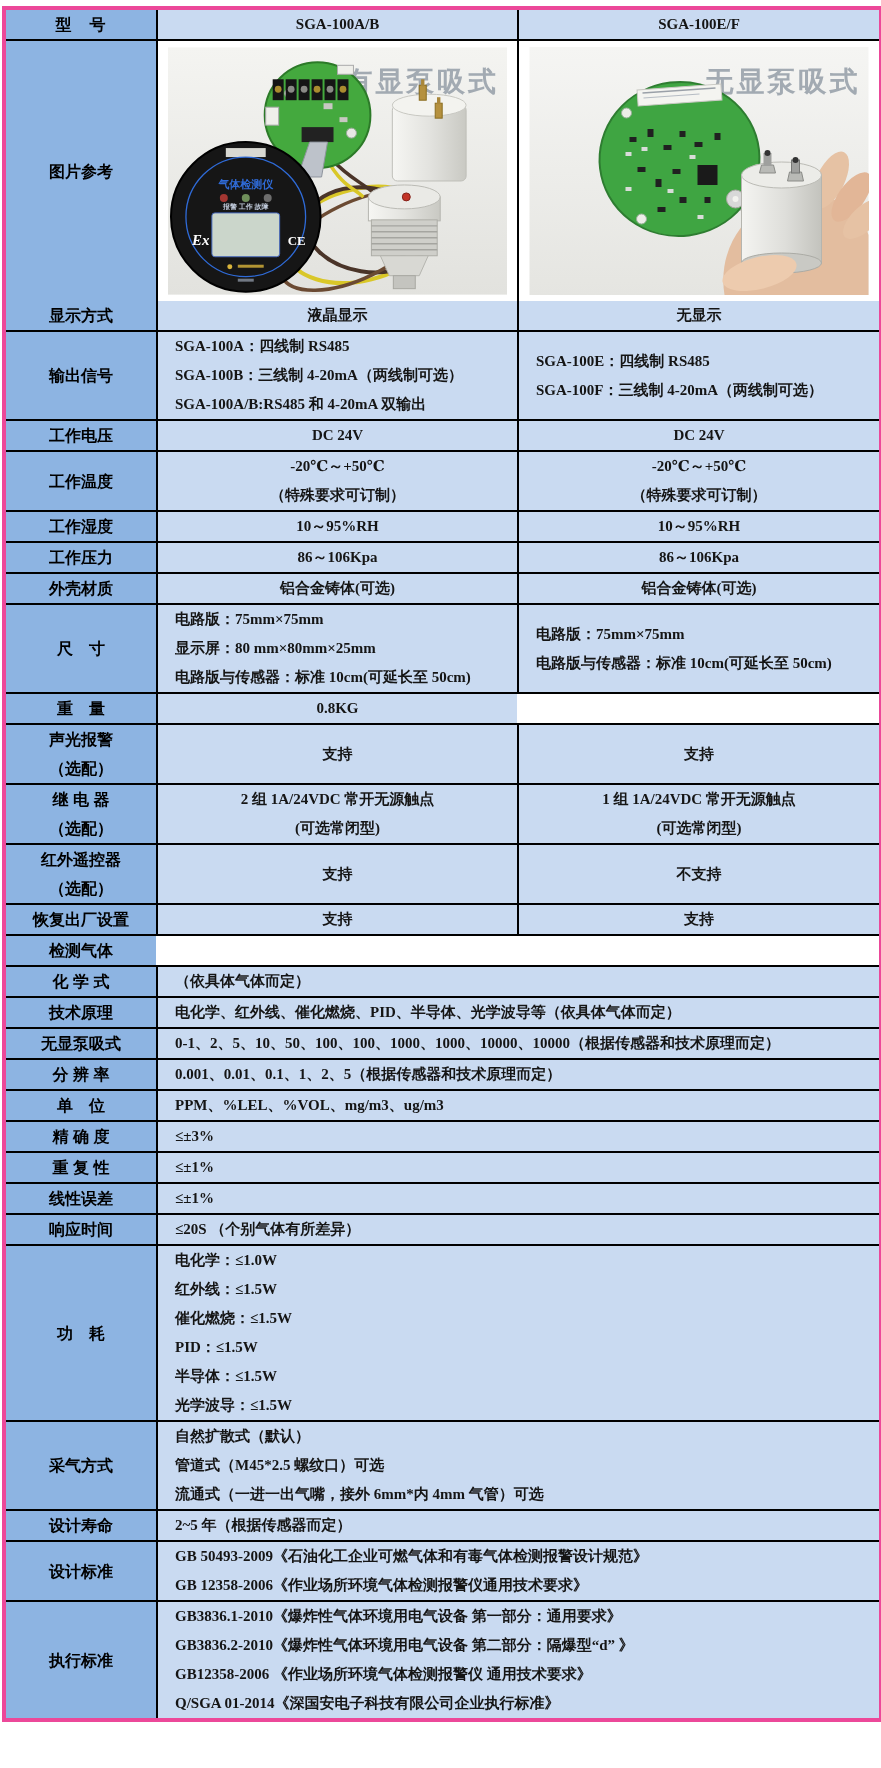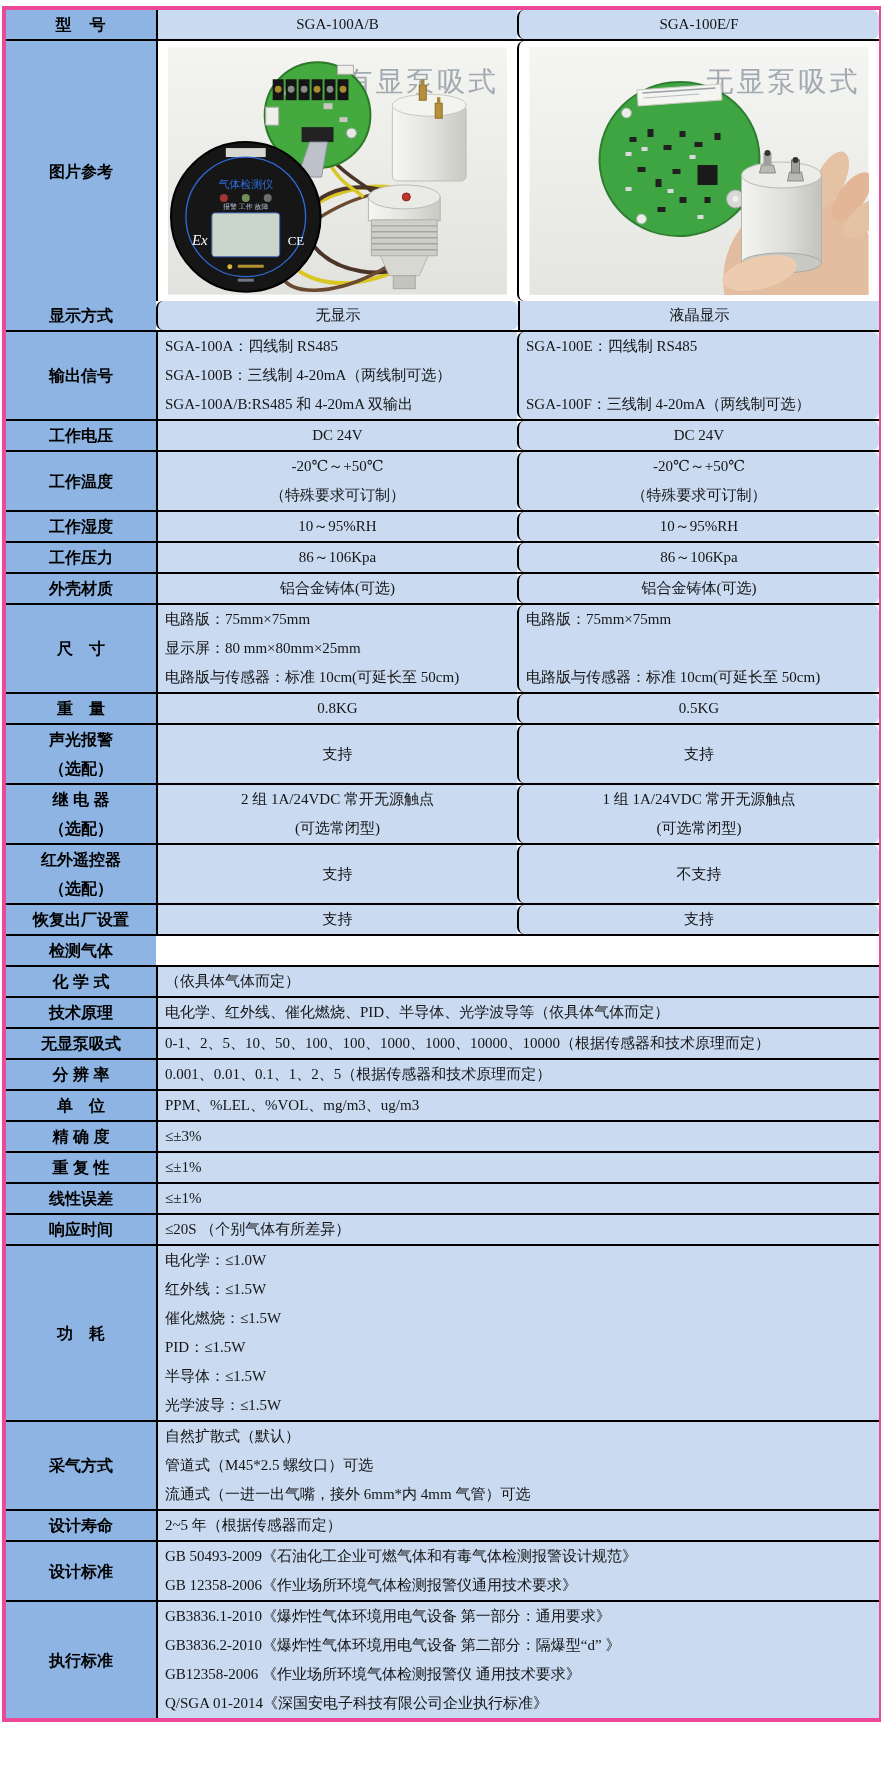--- a/index.html
+++ b/index.html
@@ -7,26 +7,26 @@
   .page{padding:6px 2px 6px 2px;}
   .tbl{width:873px;border:4px solid #ec4899;}
   .row{display:flex;border-top:2px solid #000;}
   .row:first-child{border-top:none;}
   .c{box-sizing:border-box;}
   .lab{flex:0 0 150px;width:150px;background:#8DB4E2;display:flex;flex-direction:column;
        justify-content:center;align-items:center;text-align:center;
        font-weight:bold;font-size:16px;line-height:29px;}
   .val{background:#C9DAF1;border-left:2px solid #000;display:flex;flex-direction:column;
        justify-content:center;font-size:15px;line-height:29px;
-       font-family:"Liberation Serif","DejaVu Serif",serif;color:#151515;}
+       font-family:"Liberation Serif","DejaVu Serif",serif;color:#151515;font-weight:bold;}
   .c2{flex:0 0 361px;width:361px;}
-  .c3{flex:1;border-radius:7px;}
+  .c3{flex:1;}
   .merged{flex:1;}
   .center{align-items:center;text-align:center;}
-  .left{align-items:flex-start;text-align:left;padding-left:7px;padding-right:6px;justify-content:space-between;}
+  .left{align-items:flex-start;text-align:left;padding-left:17px;padding-right:6px;}
   .hdr .val{justify-content:center;align-items:center;text-align:center;}
   .hdr .lab{letter-spacing:1px;}
   .photo-cell{background:#fff;padding:6px 10px;justify-content:center;}
   .photo-cell svg{display:block;width:100%;height:248px;}
   .ln{min-height:29px;}
 </style>
 </head>
 <body>
 
 <div class="page">
@@ -224,25 +224,25 @@
           <ellipse cx="230" cy="226" rx="38" ry="16" fill="#EDCBAE" transform="rotate(-14 230 226)"></ellipse>
         </svg>
       </div>
     </div>
 
     
     <div id="spec-rows" style="display:contents"><div class="row spec">
           <div class="c lab">
             <div class="ln">显示方式</div>
           </div>
+          <div class="c val c2 center">
+            <div class="ln">液晶显示</div>
+          </div>
           <div class="c val c3 center">
             <div class="ln">无显示</div>
-          </div>
-          <div class="c val c2 center">
-            <div class="ln">液晶显示</div>
           </div>
         </div><div class="row spec">
           <div class="c lab">
             <div class="ln">输出信号</div>
           </div>
           <div class="c val c2 left">
             <div class="ln">SGA-100A：四线制 RS485</div>
             <div class="ln">SGA-100B：三线制 4-20mA（两线制可选）</div>
             <div class="ln">SGA-100A/B:RS485 和 4-20mA 双输出</div>
           </div>
@@ -314,23 +314,20 @@
           <div class="c val c3 left">
             <div class="ln">电路版：75mm×75mm</div>
             <div class="ln">电路版与传感器：标准 10cm(可延长至 50cm)</div>
           </div>
         </div><div class="row spec">
           <div class="c lab">
             <div class="ln">重　量</div>
           </div>
           <div class="c val c2 center">
             <div class="ln">0.8KG</div>
-          </div>
-          <div class="c val c3 center">
-            <div class="ln">0.5KG</div>
           </div>
         </div><div class="row spec">
           <div class="c lab">
             <div class="ln">声光报警</div>
             <div class="ln">（选配）</div>
           </div>
           <div class="c val c2 center">
             <div class="ln">支持</div>
           </div>
           <div class="c val c3 center">

